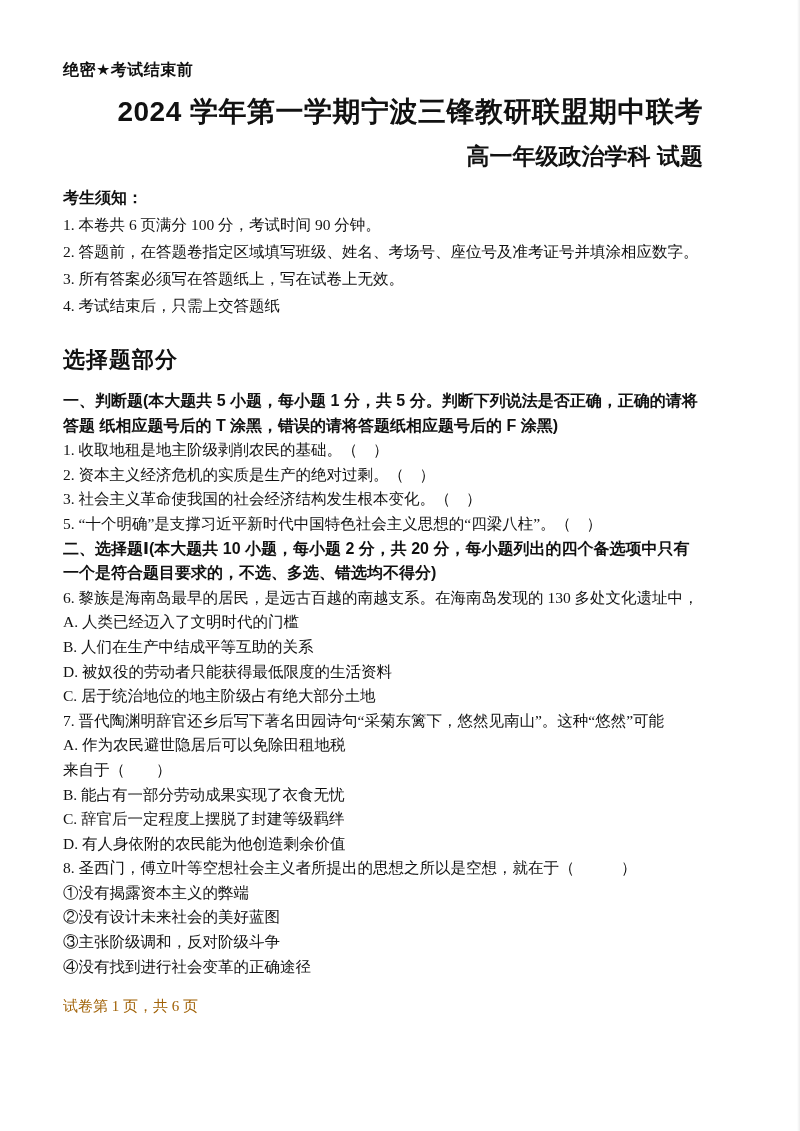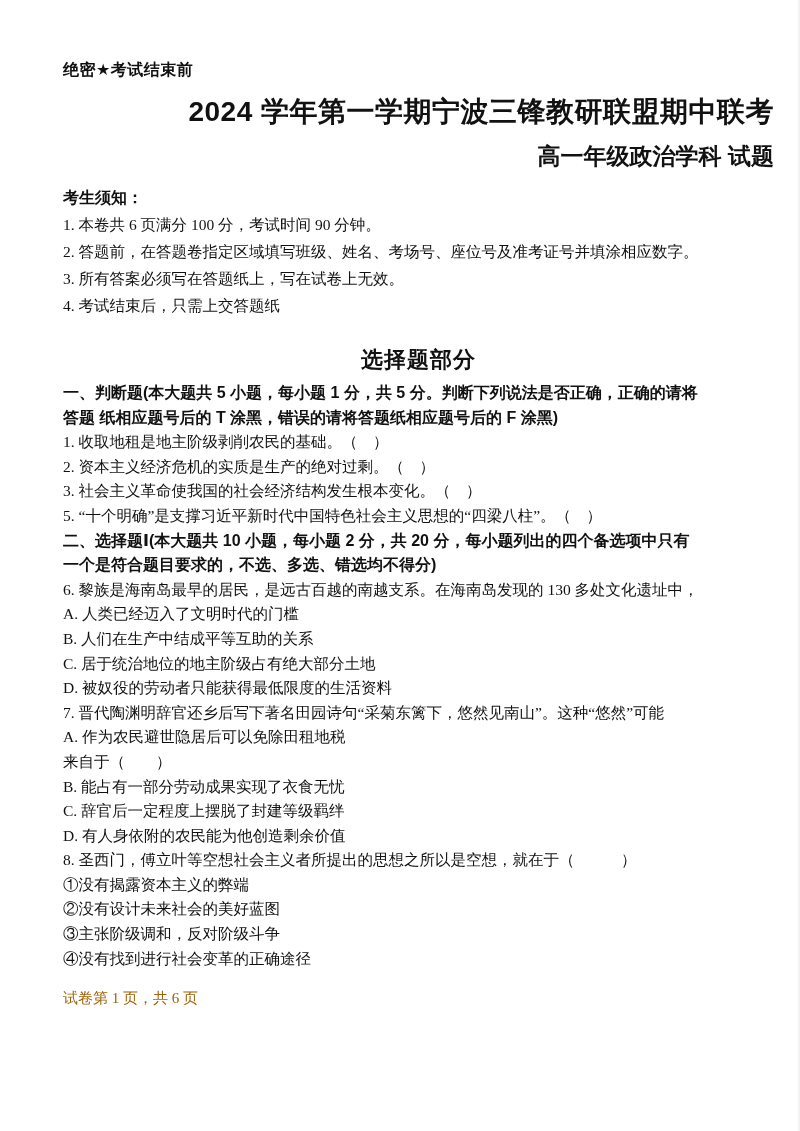--- a/index.html
+++ b/index.html
@@ -12,21 +12,21 @@
     color: #111111;
     font-family: "Liberation Serif", "DejaVu Serif", serif;
     overflow: hidden;
   }
   .edge-shadow {
     position: absolute;
     top: 0; right: 0;
     width: 3px; height: 100%;
     background: linear-gradient(to right, rgba(0,0,0,0), rgba(0,0,0,0.07));
   }
-  .content { padding: 60px 26px 0 63px; }
+  .content { padding: 60px 97px 0 63px; }
 
   .classification {
     font-family: "Liberation Sans", "DejaVu Sans", sans-serif;
     font-weight: 700;
     font-size: 16px;
     line-height: 19px;
     letter-spacing: 0.5px;
   }
   .title {
     margin: 16px 0 0 0;
@@ -52,22 +52,21 @@
     font-size: 15.5px;
     line-height: 24.6px;
     white-space: pre;
   }
   .bold {
     font-family: "Liberation Sans", "DejaVu Sans", sans-serif;
     font-weight: 700;
     font-size: 16px;
   }
   .part-title {
-    margin: 26px 0 6px 0;
-    text-align: center;
+    margin: 26px 0 14px 0;
     font-family: "Liberation Sans", "DejaVu Sans", sans-serif;
     font-weight: 700;
     font-size: 22px;
     line-height: 30px;
     letter-spacing: 1px;
   }
   .footer {
     margin-top: 18px;
     text-align: left;
     font-size: 15px;
@@ -105,22 +104,22 @@
       <div class="line">2. 资本主义经济危机的实质是生产的绝对过剩。（　）</div>
       <div class="line">3. 社会主义革命使我国的社会经济结构发生根本变化。（　）</div>
       <div class="line">5. “十个明确”是支撑习近平新时代中国特色社会主义思想的“四梁八柱”。（　）</div>
 
       <div class="line bold">二、选择题Ⅰ(本大题共 10 小题，每小题 2 分，共 20 分，每小题列出的四个备选项中只有</div>
       <div class="line bold">一个是符合题目要求的，不选、多选、错选均不得分)</div>
 
       <div class="line">6. 黎族是海南岛最早的居民，是远古百越的南越支系。在海南岛发现的 130 多处文化遗址中，</div>
       <div class="line">A. 人类已经迈入了文明时代的门槛</div>
       <div class="line">B. 人们在生产中结成平等互助的关系</div>
+      <div class="line">D. 被奴役的劳动者只能获得最低限度的生活资料</div>
       <div class="line">C. 居于统治地位的地主阶级占有绝大部分土地</div>
-      <div class="line">D. 被奴役的劳动者只能获得最低限度的生活资料</div>
 
       <div class="line">7. 晋代陶渊明辞官还乡后写下著名田园诗句“采菊东篱下，悠然见南山”。这种“悠然”可能</div>
       <div class="line">A. 作为农民避世隐居后可以免除田租地税</div>
       <div class="line">来自于（　　）</div>
       <div class="line">B. 能占有一部分劳动成果实现了衣食无忧</div>
       <div class="line">C. 辞官后一定程度上摆脱了封建等级羁绊</div>
       <div class="line">D. 有人身依附的农民能为他创造剩余价值</div>
 
       <div class="line">8. 圣西门，傅立叶等空想社会主义者所提出的思想之所以是空想，就在于（　　　）</div>
       <div class="line">①没有揭露资本主义的弊端</div>

